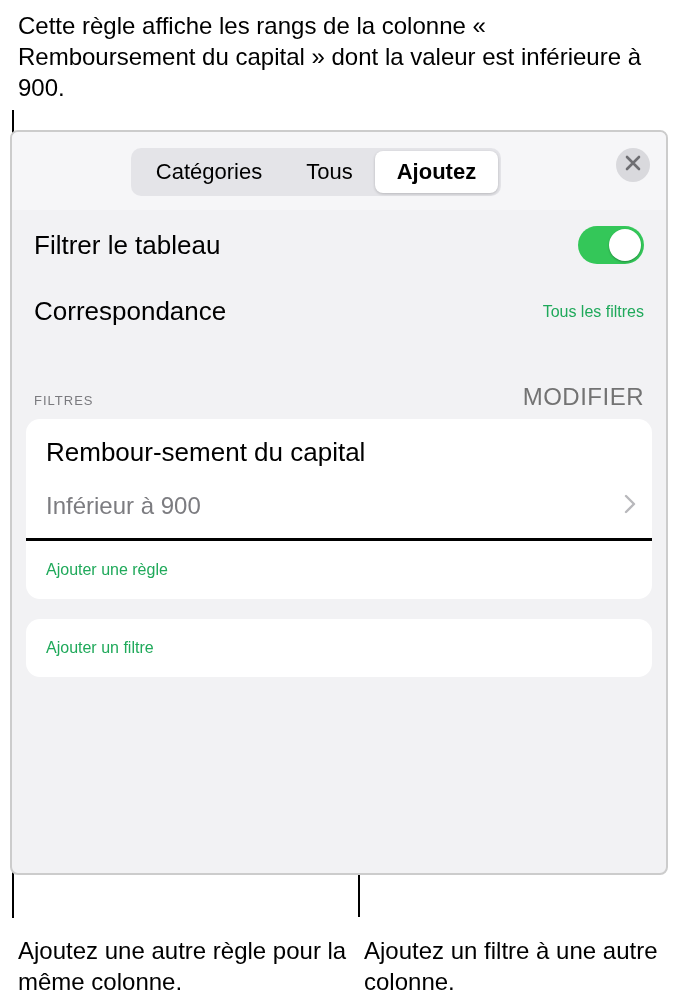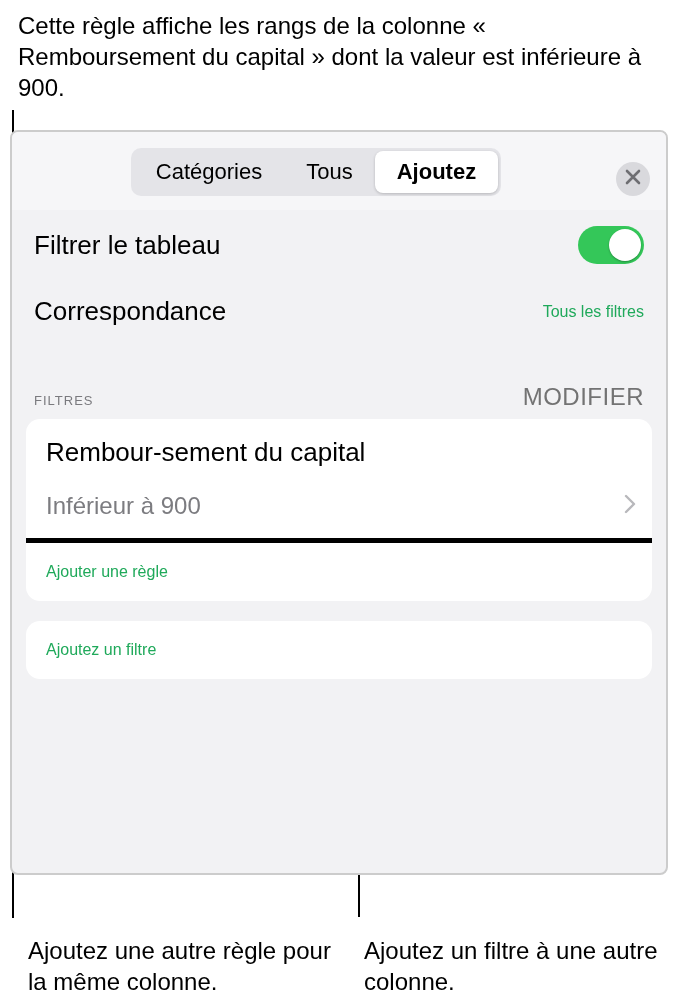--- a/index.html
+++ b/index.html
@@ -70,21 +70,21 @@
     right: 10px;
     bottom: 130px;
     border: 2px solid #ccc;
     border-radius: 8px;
     background: #f2f2f4;
     overflow: hidden;
   }
 
   .topbar {
     display: flex;
-    align-items: flex-end;
+    align-items: flex-start;
     padding: 16px 16px 14px 16px;
     background: #f6f6f8;
   }
 
   .seg {
     display: flex;
     flex: 0 0 auto;
     margin: 0 auto;
     background: #e4e4e8;
     border-radius: 10px;
@@ -177,41 +177,41 @@
     padding: 18px 20px 10px 20px;
     color: #000;
   }
   .card-rule {
     display: flex;
     align-items: center;
     justify-content: space-between;
     padding: 14px 16px 18px 20px;
     font-size: 24px;
     color: #7c7c80;
-    border-bottom: 5px solid #000000;
+    border-bottom: 3px solid #000000;
     cursor: pointer;
   }
   .chevron svg { width: 12px; height: 20px; }
   .card-action {
     padding: 20px 20px;
     font-size: 16px;
     color: #1fa95a;
     cursor: pointer;
   }
 
   .callouts-bottom {
     position: absolute;
     left: 0;
     right: 0;
     bottom: 8px;
     display: flex;
     font-size: 24px;
     line-height: 1.3;
   }
-  .cb-left { width: 352px; padding-left: 28px; }
+  .cb-left { width: 352px; padding-left: 18px; }
   .cb-right { flex: 1; padding-left: 12px; }
 </style>
 </head>
 <body>
 
 <div class="callout-top">Cette règle affiche les rangs de la colonne « Remboursement du capital » dont la valeur est inférieure à 900.</div>
 
 <div class="leader-top"></div>
 <div class="leader-mid"></div>
 <div class="leader-right"></div>
@@ -257,21 +257,21 @@
       <span class="chevron">
         <svg viewBox="0 0 12 20">
             <path d="M2 2 L10 10 L2 18" stroke="#b8b8bc" stroke-width="2.4" fill="none" stroke-linecap="round" stroke-linejoin="round"></path>
           </svg>
       </span>
     </div>
     <div class="card-action">Ajouter une règle</div>
   </div>
 
   <div class="card">
-    <div class="card-action">Ajoutez un filtre</div>
+    <div class="card-action">Ajouter un filtre</div>
   </div>
 
 </div>
 
 <div class="callouts-bottom">
   <div class="cb-left">Ajoutez une autre règle pour la même colonne.</div>
   <div class="cb-right">Ajoutez un filtre à une autre colonne.</div>
 </div>
 
 </body></html>

